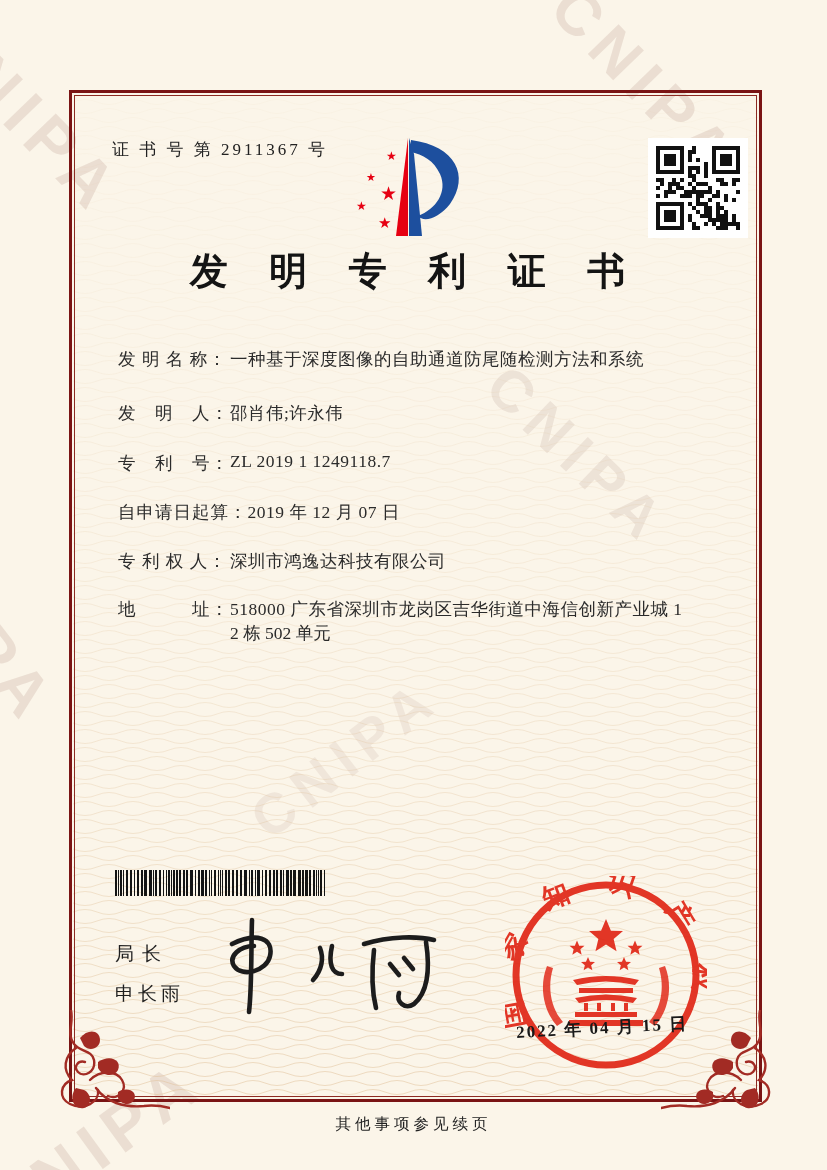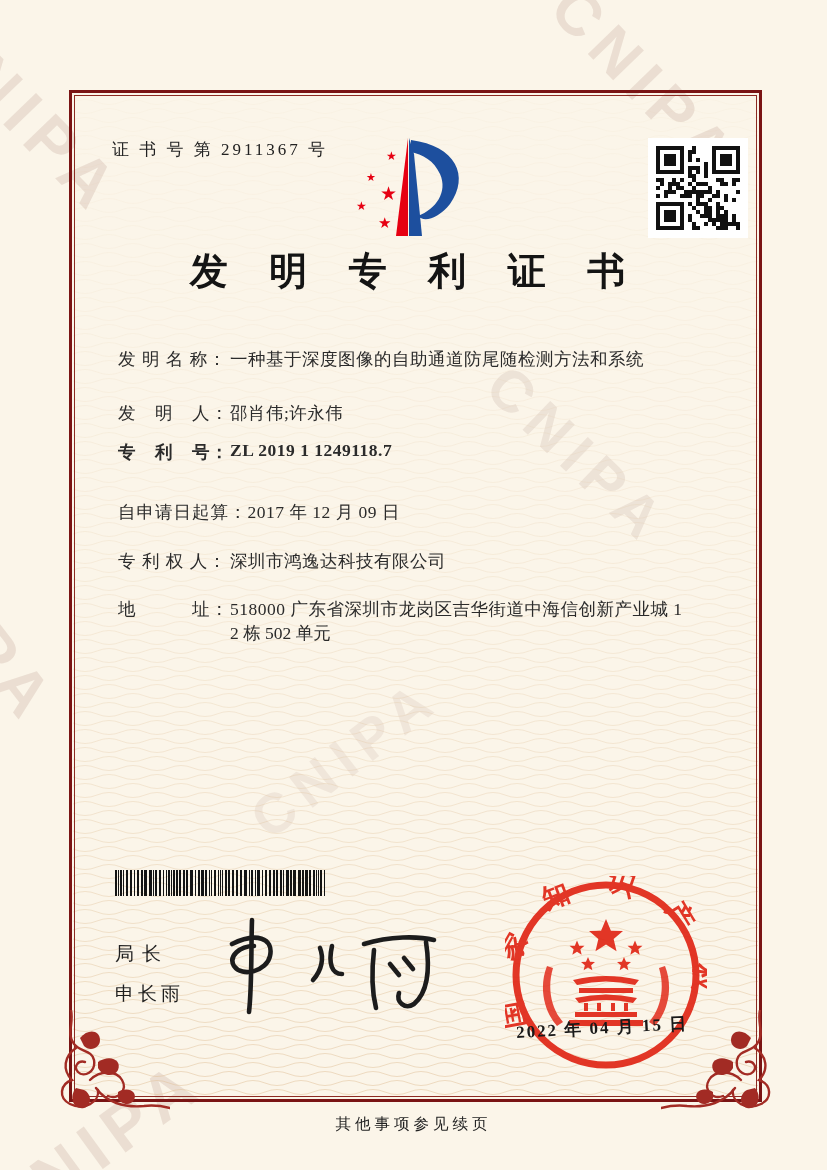--- a/index.html
+++ b/index.html
@@ -463,25 +463,25 @@
   </div>
 
   <div class="title">发 明 专 利 证 书</div>
 
   <div class="field" style="top:347px;">
     <span class="lbl">发 明 名 称：</span><span class="val">一种基于深度图像的自助通道防尾随检测方法和系统</span>
   </div>
   <div class="field" style="top:401px;">
     <span class="lbl">发　明　人：</span><span class="val">邵肖伟;许永伟</span>
   </div>
-  <div class="field" style="top:440px;font-weight:bold;">
+  <div class="field" style="top:451px;">
     <span class="lbl">专　利　号：</span><span class="val">ZL 2019 1 1249118.7</span>
   </div>
   <div class="field" style="top:500px;">
-    <span class="lbl">自申请日起算：</span><span class="val">2017 年 12 月 09 日</span>
+    <span class="lbl">自申请日起算：</span><span class="val">2019 年 12 月 07 日</span>
   </div>
   <div class="field" style="top:549px;">
     <span class="lbl">专 利 权 人：</span><span class="val">深圳市鸿逸达科技有限公司</span>
   </div>
   <div class="field" style="top:597px;">
     <span class="lbl">地　　　址：</span><span class="val">518000 广东省深圳市龙岗区吉华街道中海信创新产业城 1</span>
     <div style="margin-left:112px;">2 栋 502 单元</div>
   </div>
 
 

